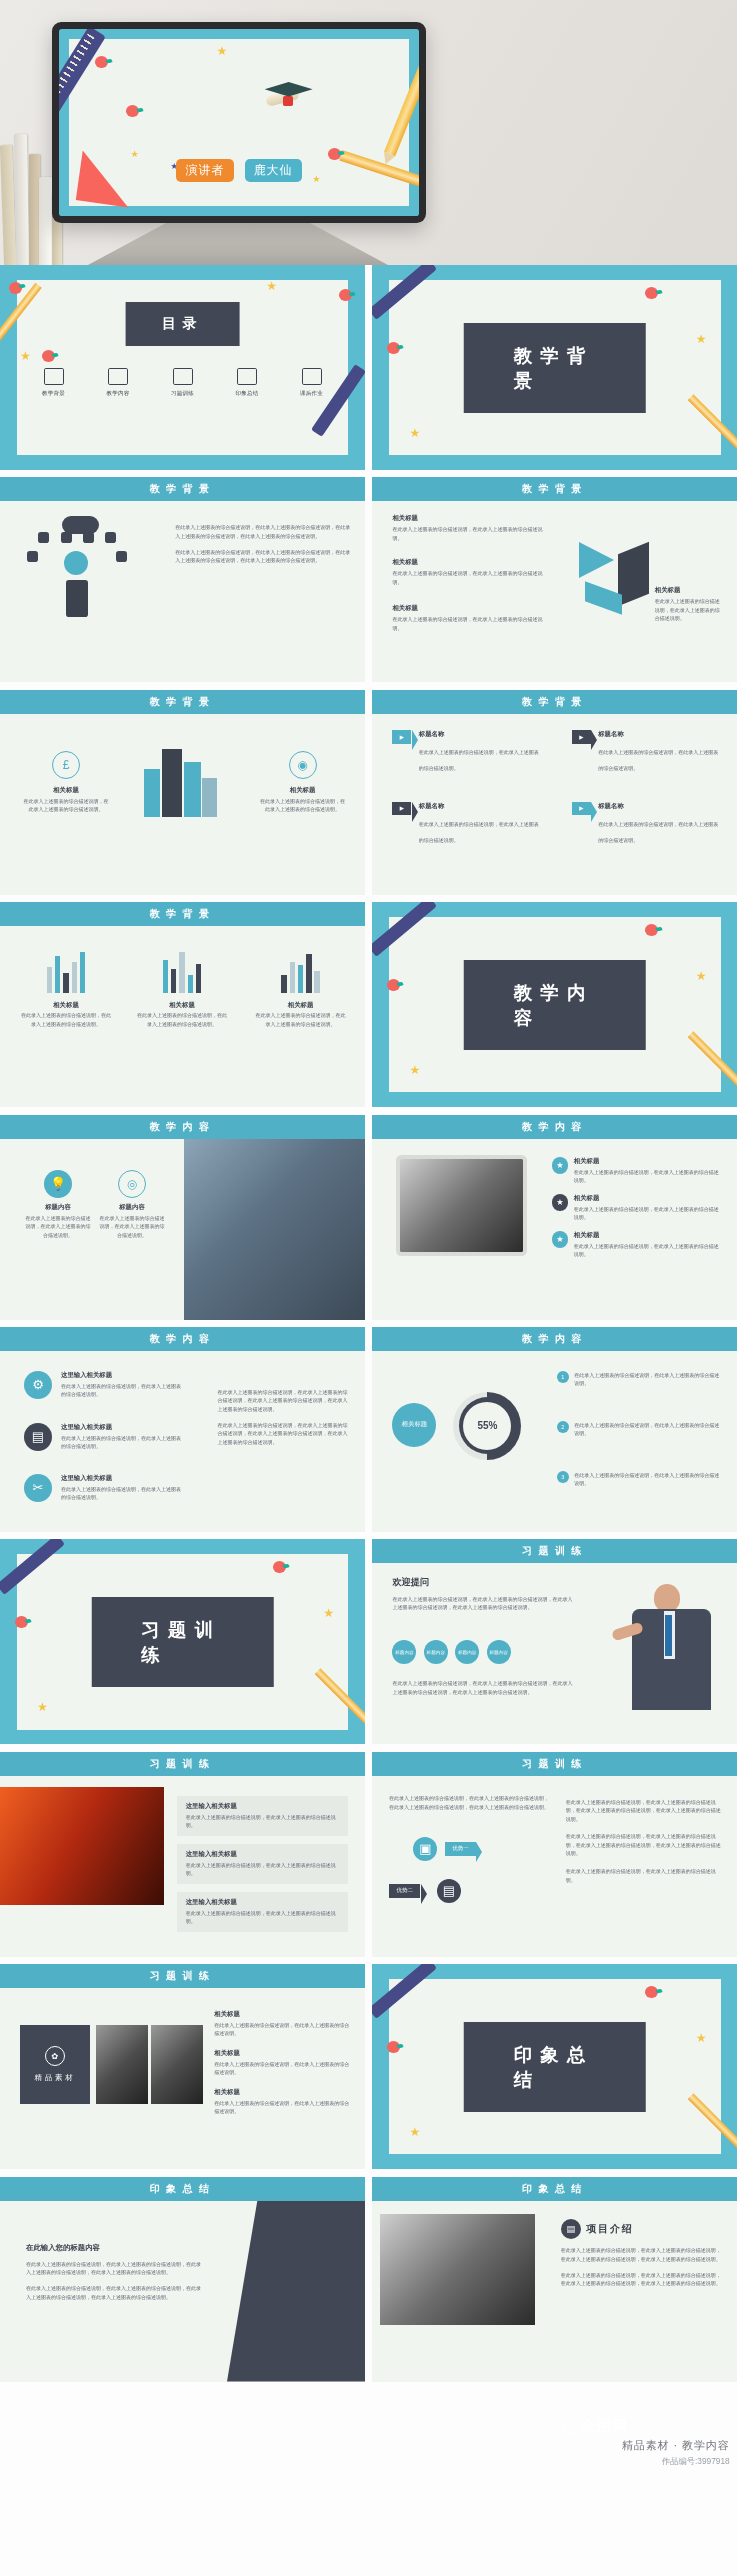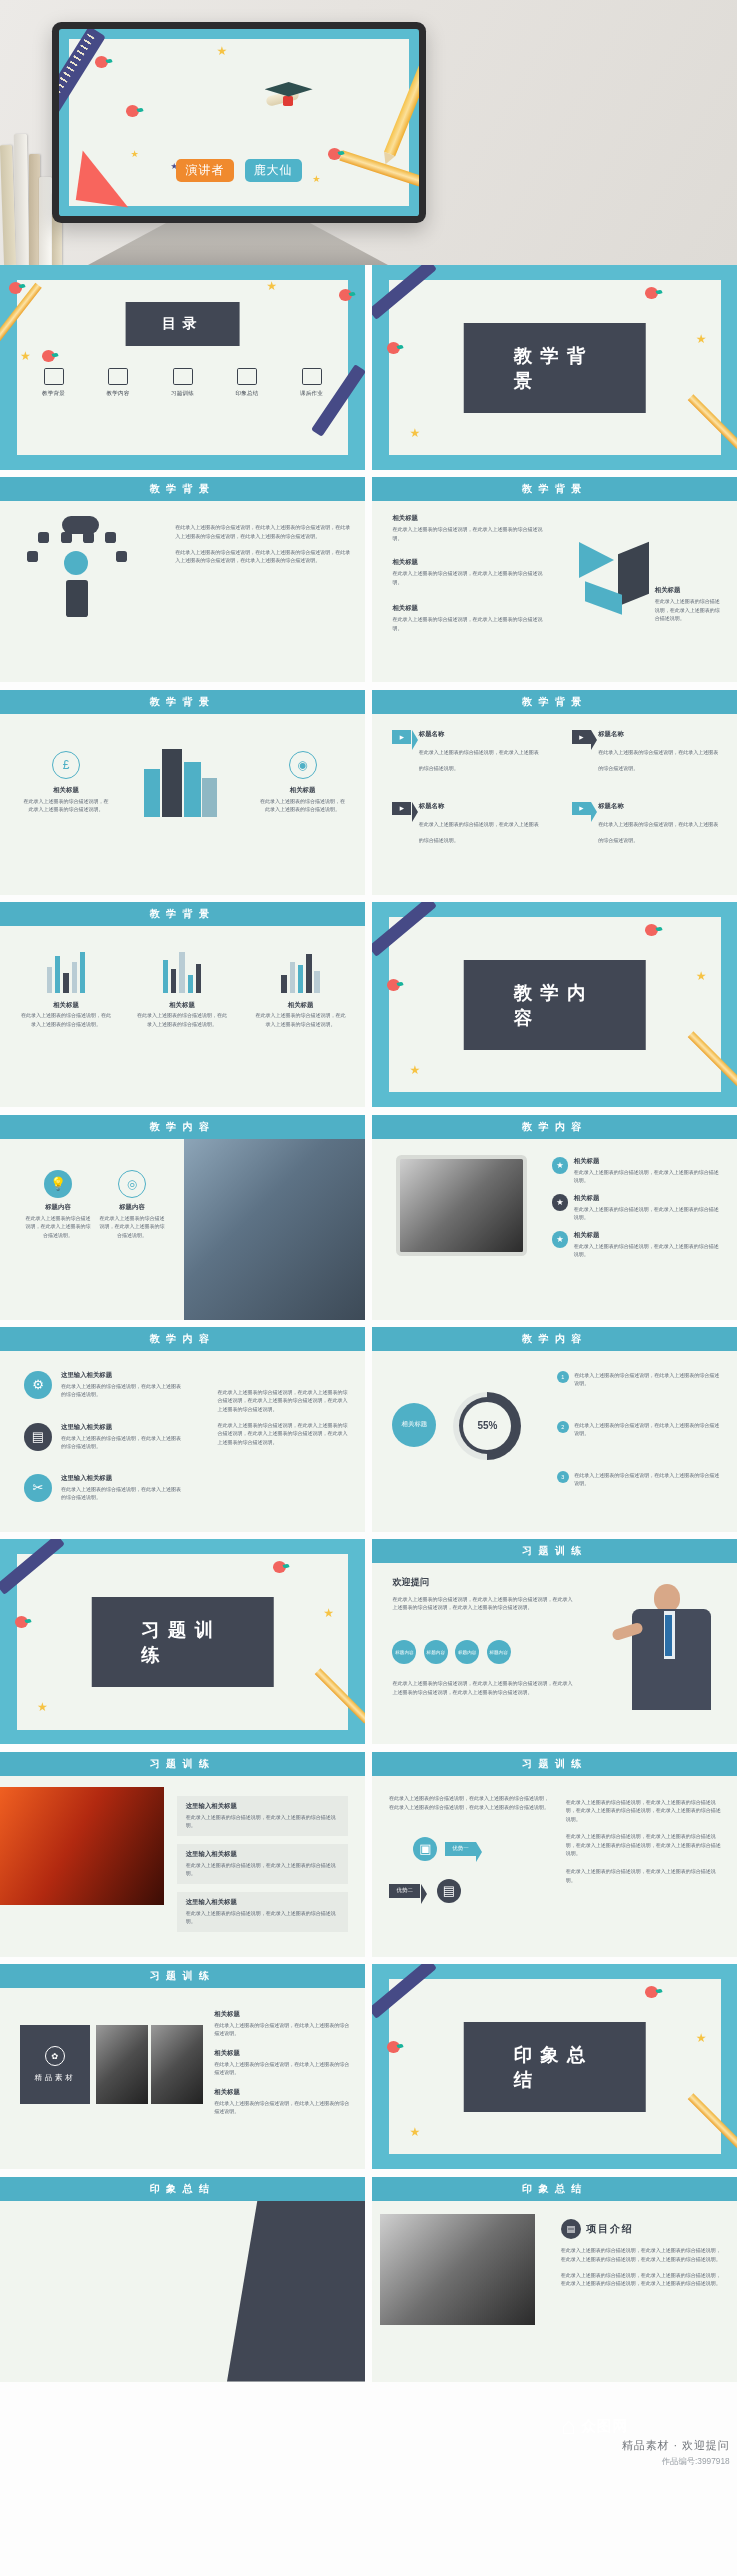--- a/index.html
+++ b/index.html
@@ -793,20 +793,25 @@
         <div class="star" style="left:37px;bottom:31px;">★</div>
         <div class="plate">印象总结</div>
       </div>
     </div>
 
     <div class="row">
 
       <div class="slide plain">
         <div class="band">印象总结</div>
         <div class="body-area">
+          <div style="position:absolute;left:26px;top:42px;width:175px;">
+            <div style="font-size:7.4px;font-weight:bold;color:#3c434e;margin-bottom:7.4px;">在此输入您的标题内容</div>
+            <div class="cap-txt">在此录入上述图表的综合描述说明，在此录入上述图表的综合描述说明，在此录入上述图表的综合描述说明，在此录入上述图表的综合描述说明。</div>
+            <div class="cap-txt" style="margin-top:7.4px;">在此录入上述图表的综合描述说明，在此录入上述图表的综合描述说明，在此录入上述图表的综合描述说明，在此录入上述图表的综合描述说明。</div>
+          </div>
           <div style="position:absolute;right:0;top:0;width:138px;height:181px;background:#414754;clip-path:polygon(22% 0,100% 0,100% 100%,0 100%);"></div>
         </div>
       </div>
 
       <div class="slide plain">
         <div class="band">印象总结</div>
         <div class="body-area">
           <div class="photo desk" style="position:absolute;left:7.4px;top:13px;width:155px;height:111px;"></div>
           <div style="position:absolute;right:16.6px;top:18.4px;width:160px;">
             <div style="display:flex;align-items:center;gap:5.5px;margin-bottom:7.4px;">
@@ -816,21 +821,21 @@
             <div class="cap-txt">在此录入上述图表的综合描述说明，在此录入上述图表的综合描述说明，在此录入上述图表的综合描述说明，在此录入上述图表的综合描述说明。</div>
             <div class="cap-txt" style="margin-top:7.4px;">在此录入上述图表的综合描述说明，在此录入上述图表的综合描述说明，在此录入上述图表的综合描述说明，在此录入上述图表的综合描述说明。</div>
           </div>
         </div>
       </div>
     </div>
 
   </div>
 
   <div class="watermark">
-    <div class="wm-main">精品素材 · 欢迎提问</div>
+    <div class="wm-main">精品素材 · 教学内容</div>
     <div class="wm-sub">作品编号:3997918</div>
   </div>
 
   <div style="position:absolute;right:109px;bottom:138px;z-index:41;display:flex;align-items:center;gap:5.5px;">
     <span style="font-size:24px;color:#ffffff;line-height:1;">⌂</span>
     <span style="font-size:14.7px;color:#ffffff;font-weight:bold;letter-spacing:0.9px;">众图网</span>
   </div>
 
 </div>
 

